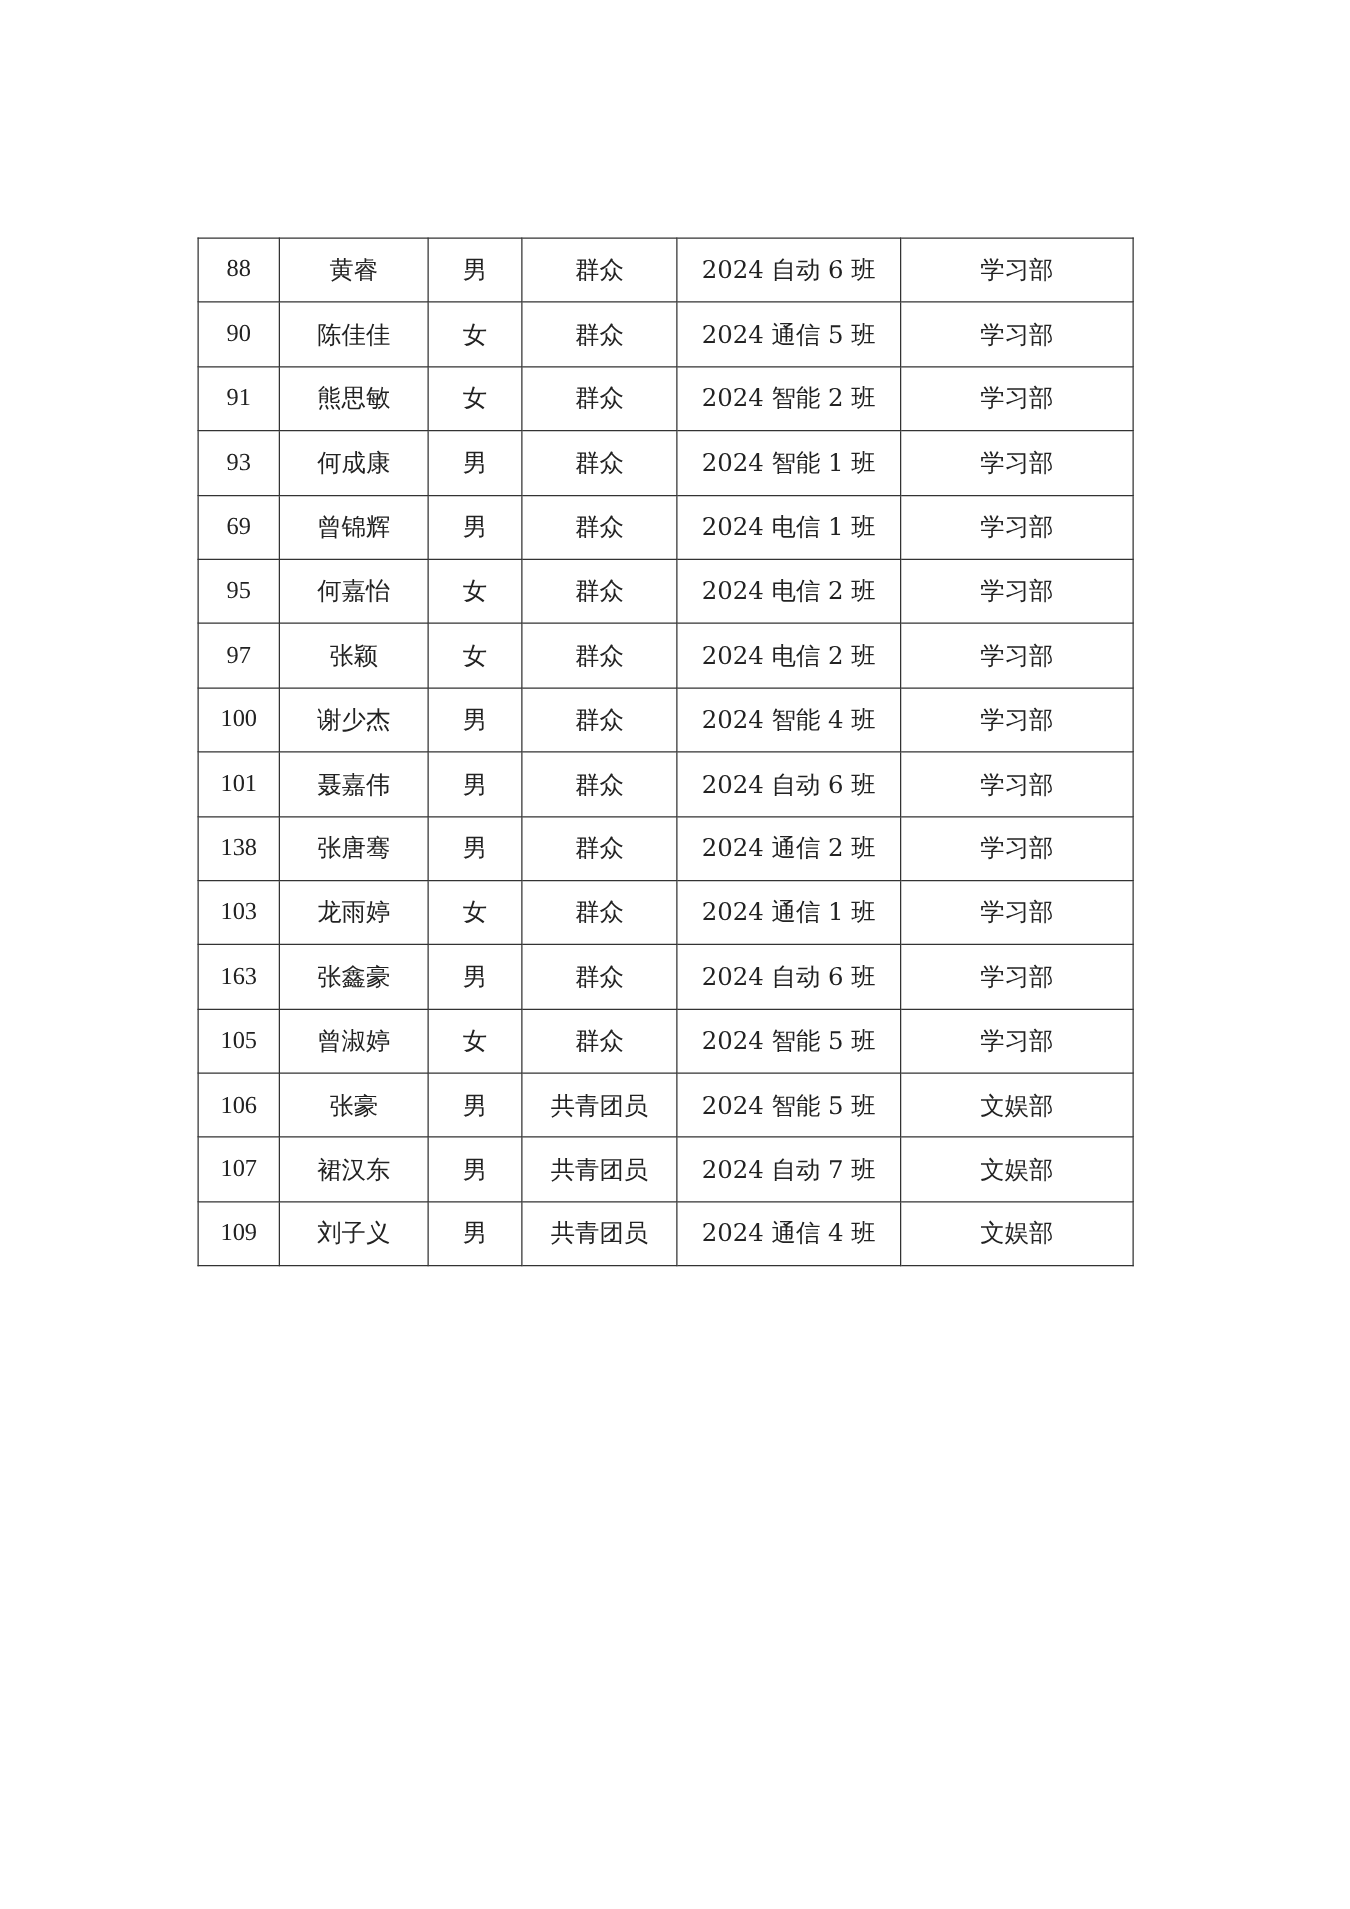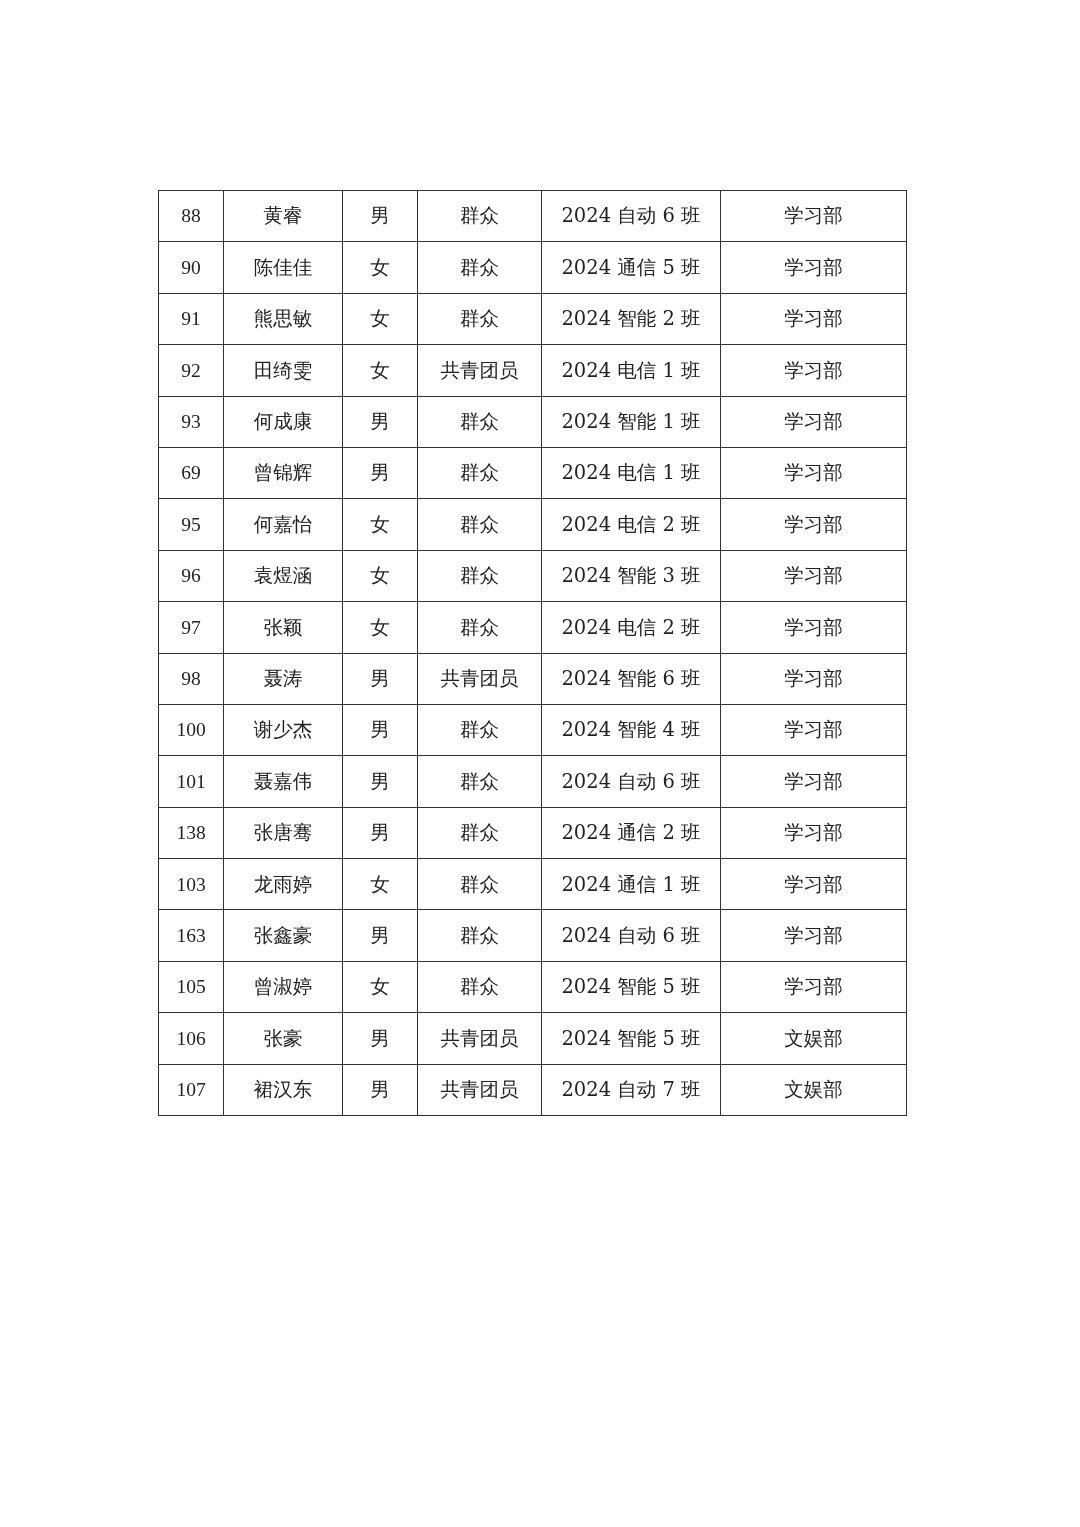--- a/index.html
+++ b/index.html
@@ -81,28 +81,20 @@
   </tr>
         <tr>
     <td class="num">91</td>
     <td>熊思敏</td>
     <td>女</td>
     <td>群众</td>
     <td>2024 智能 2 班</td>
     <td>学习部</td>
   </tr>
         <tr>
-    <td class="num">92</td>
-    <td>田绮雯</td>
-    <td>女</td>
-    <td>共青团员</td>
-    <td>2024 电信 1 班</td>
-    <td>学习部</td>
-  </tr>
-        <tr>
     <td class="num">93</td>
     <td>何成康</td>
     <td>男</td>
     <td>群众</td>
     <td>2024 智能 1 班</td>
     <td>学习部</td>
   </tr>
         <tr>
     <td class="num">69</td>
     <td>曾锦辉</td>
@@ -113,41 +105,25 @@
   </tr>
         <tr>
     <td class="num">95</td>
     <td>何嘉怡</td>
     <td>女</td>
     <td>群众</td>
     <td>2024 电信 2 班</td>
     <td>学习部</td>
   </tr>
         <tr>
-    <td class="num">96</td>
-    <td>袁煜涵</td>
-    <td>女</td>
-    <td>群众</td>
-    <td>2024 智能 3 班</td>
-    <td>学习部</td>
-  </tr>
-        <tr>
     <td class="num">97</td>
     <td>张颖</td>
     <td>女</td>
     <td>群众</td>
     <td>2024 电信 2 班</td>
-    <td>学习部</td>
-  </tr>
-        <tr>
-    <td class="num">98</td>
-    <td>聂涛</td>
-    <td>男</td>
-    <td>共青团员</td>
-    <td>2024 智能 6 班</td>
     <td>学习部</td>
   </tr>
         <tr>
     <td class="num">100</td>
     <td>谢少杰</td>
     <td>男</td>
     <td>群众</td>
     <td>2024 智能 4 班</td>
     <td>学习部</td>
   </tr>
@@ -200,15 +176,23 @@
     <td>文娱部</td>
   </tr>
         <tr>
     <td class="num">107</td>
     <td>裙汉东</td>
     <td>男</td>
     <td>共青团员</td>
     <td>2024 自动 7 班</td>
     <td>文娱部</td>
   </tr>
+        <tr>
+    <td class="num">109</td>
+    <td>刘子义</td>
+    <td>男</td>
+    <td>共青团员</td>
+    <td>2024 通信 4 班</td>
+    <td>文娱部</td>
+  </tr>
       </tbody>
   </table>
 </div>
 
 </body></html>

